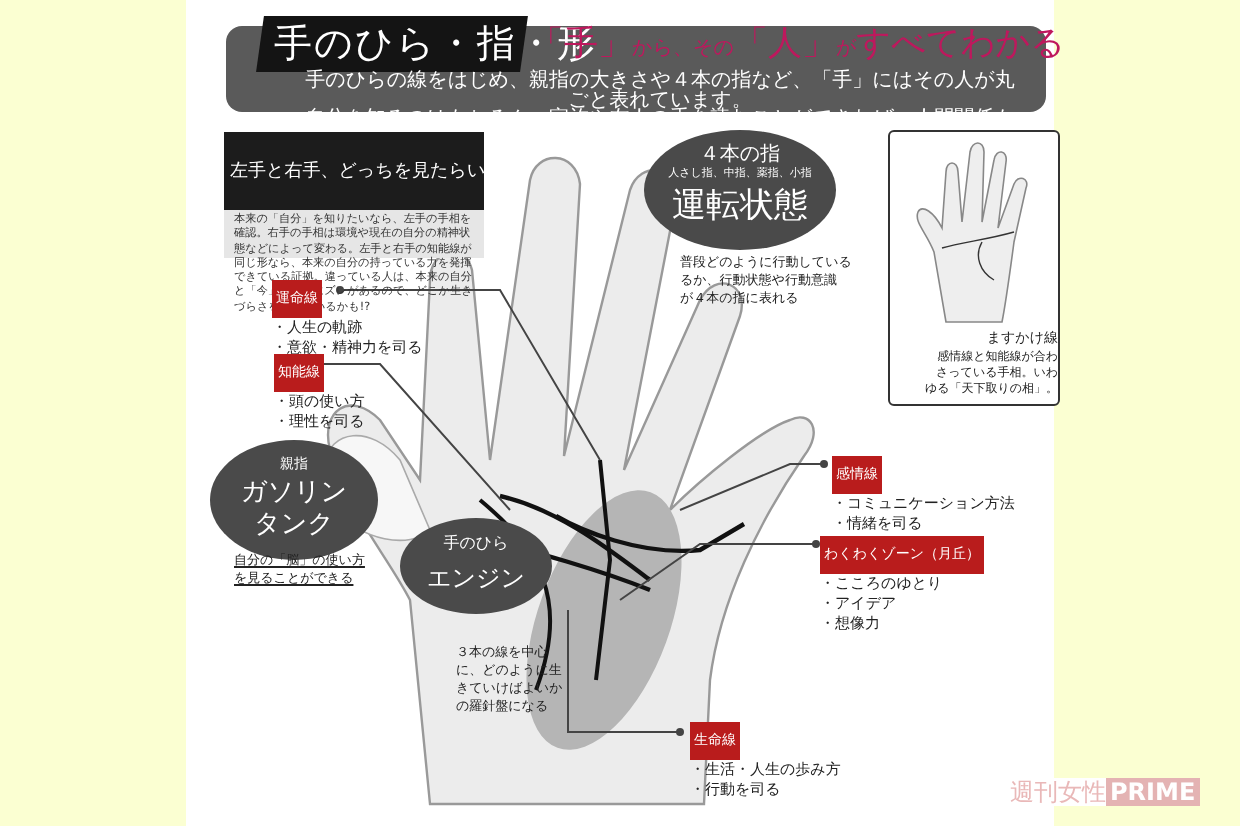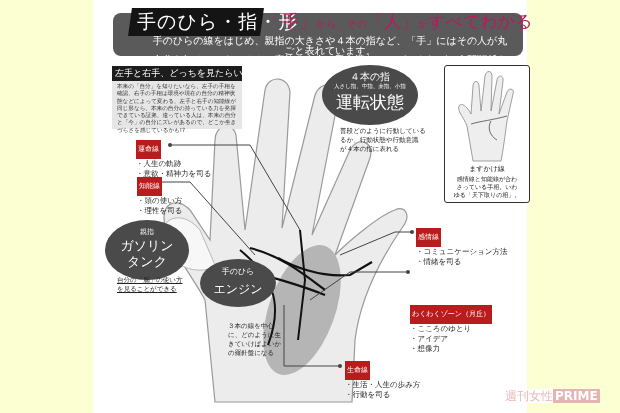--- a/index.html
+++ b/index.html
@@ -27,38 +27,38 @@
     position:absolute; left:265px; top:10px; font-size:17px; color:#be185d; white-space:nowrap;
   }
   .title-sub .sm { font-size:10px; }
   .header-desc {
     position:absolute; left:150px; top:36px; width:360px; font-size:10px; color:#fff; line-height:9.5px; text-align:center;
   }
   .side-box {
     position:absolute; left:112px; top:66px; width:130px; height:63px; background:#e6e6e6;
   }
   .side-box .hd {
-    background:#1c1c1c; color:#fff; font-size:9px; padding:1px 3px; white-space:nowrap;
+    background:#1c1c1c; color:#fff; font-size:9px; padding:13px 3px; white-space:nowrap;
   }
   .side-box .bd {
     font-size:5.6px; line-height:7.3px; color:#333; padding:2px 5px;
   }
   .hand-svg { position:absolute; left:0; top:0; }
   .oval-label {
     position:absolute; color:#fff; text-align:center; white-space:nowrap;
   }
   .txt { position:absolute; font-size:7.5px; color:#222; line-height:10px; white-space:nowrap; }
   .tag {
     display:inline-block; background:#b91c1c; color:#fff; font-size:7px; padding:5px 2px; line-height:9px;
   }
   .mini-card {
     position:absolute; left:444px; top:65px; width:84px; height:136px; border:1px solid #333; border-radius:3px; background:#fff;
   }
   .mini-card .cap {
-    position:absolute; left:0; width:84px; text-align:center; font-size:6px; line-height:8px; color:#222;
+    position:absolute; left:0; width:84px; text-align:right; font-size:6px; line-height:8px; color:#222;
   }
   .watermark {
     position:absolute; left:505px; top:388px; white-space:nowrap; font-size:12px;
   }
   .watermark .a { color:#e9b8b8; background:#fff; }
   .watermark .b { color:#fff; background:#e4b3b3; font-weight:bold; padding:0 2px; }
 </style>
 </head>
 <body>
 
@@ -165,21 +165,21 @@
   <div>きていけばよいか</div>
   <div>の羅針盤になる</div>
 </div>
 
 <div class="txt" style="left:416px; top:228px;">
   <span class="tag">感情線</span>
   <div>・コミュニケーション方法</div>
   <div>・情緒を司る</div>
 </div>
 
-<div class="txt" style="left:410px; top:268px;margin-top:37px;">
+<div class="txt" style="left:410px; top:268px;">
   <span class="tag">わくわくゾーン（月丘）</span>
   <div>・こころのゆとり</div>
   <div>・アイデア</div>
   <div>・想像力</div>
 </div>
 
 <div class="txt" style="left:345px; top:361px;">
   <span class="tag">生命線</span>
   <div>・生活・人生の歩み方</div>
   <div>・行動を司る</div>

